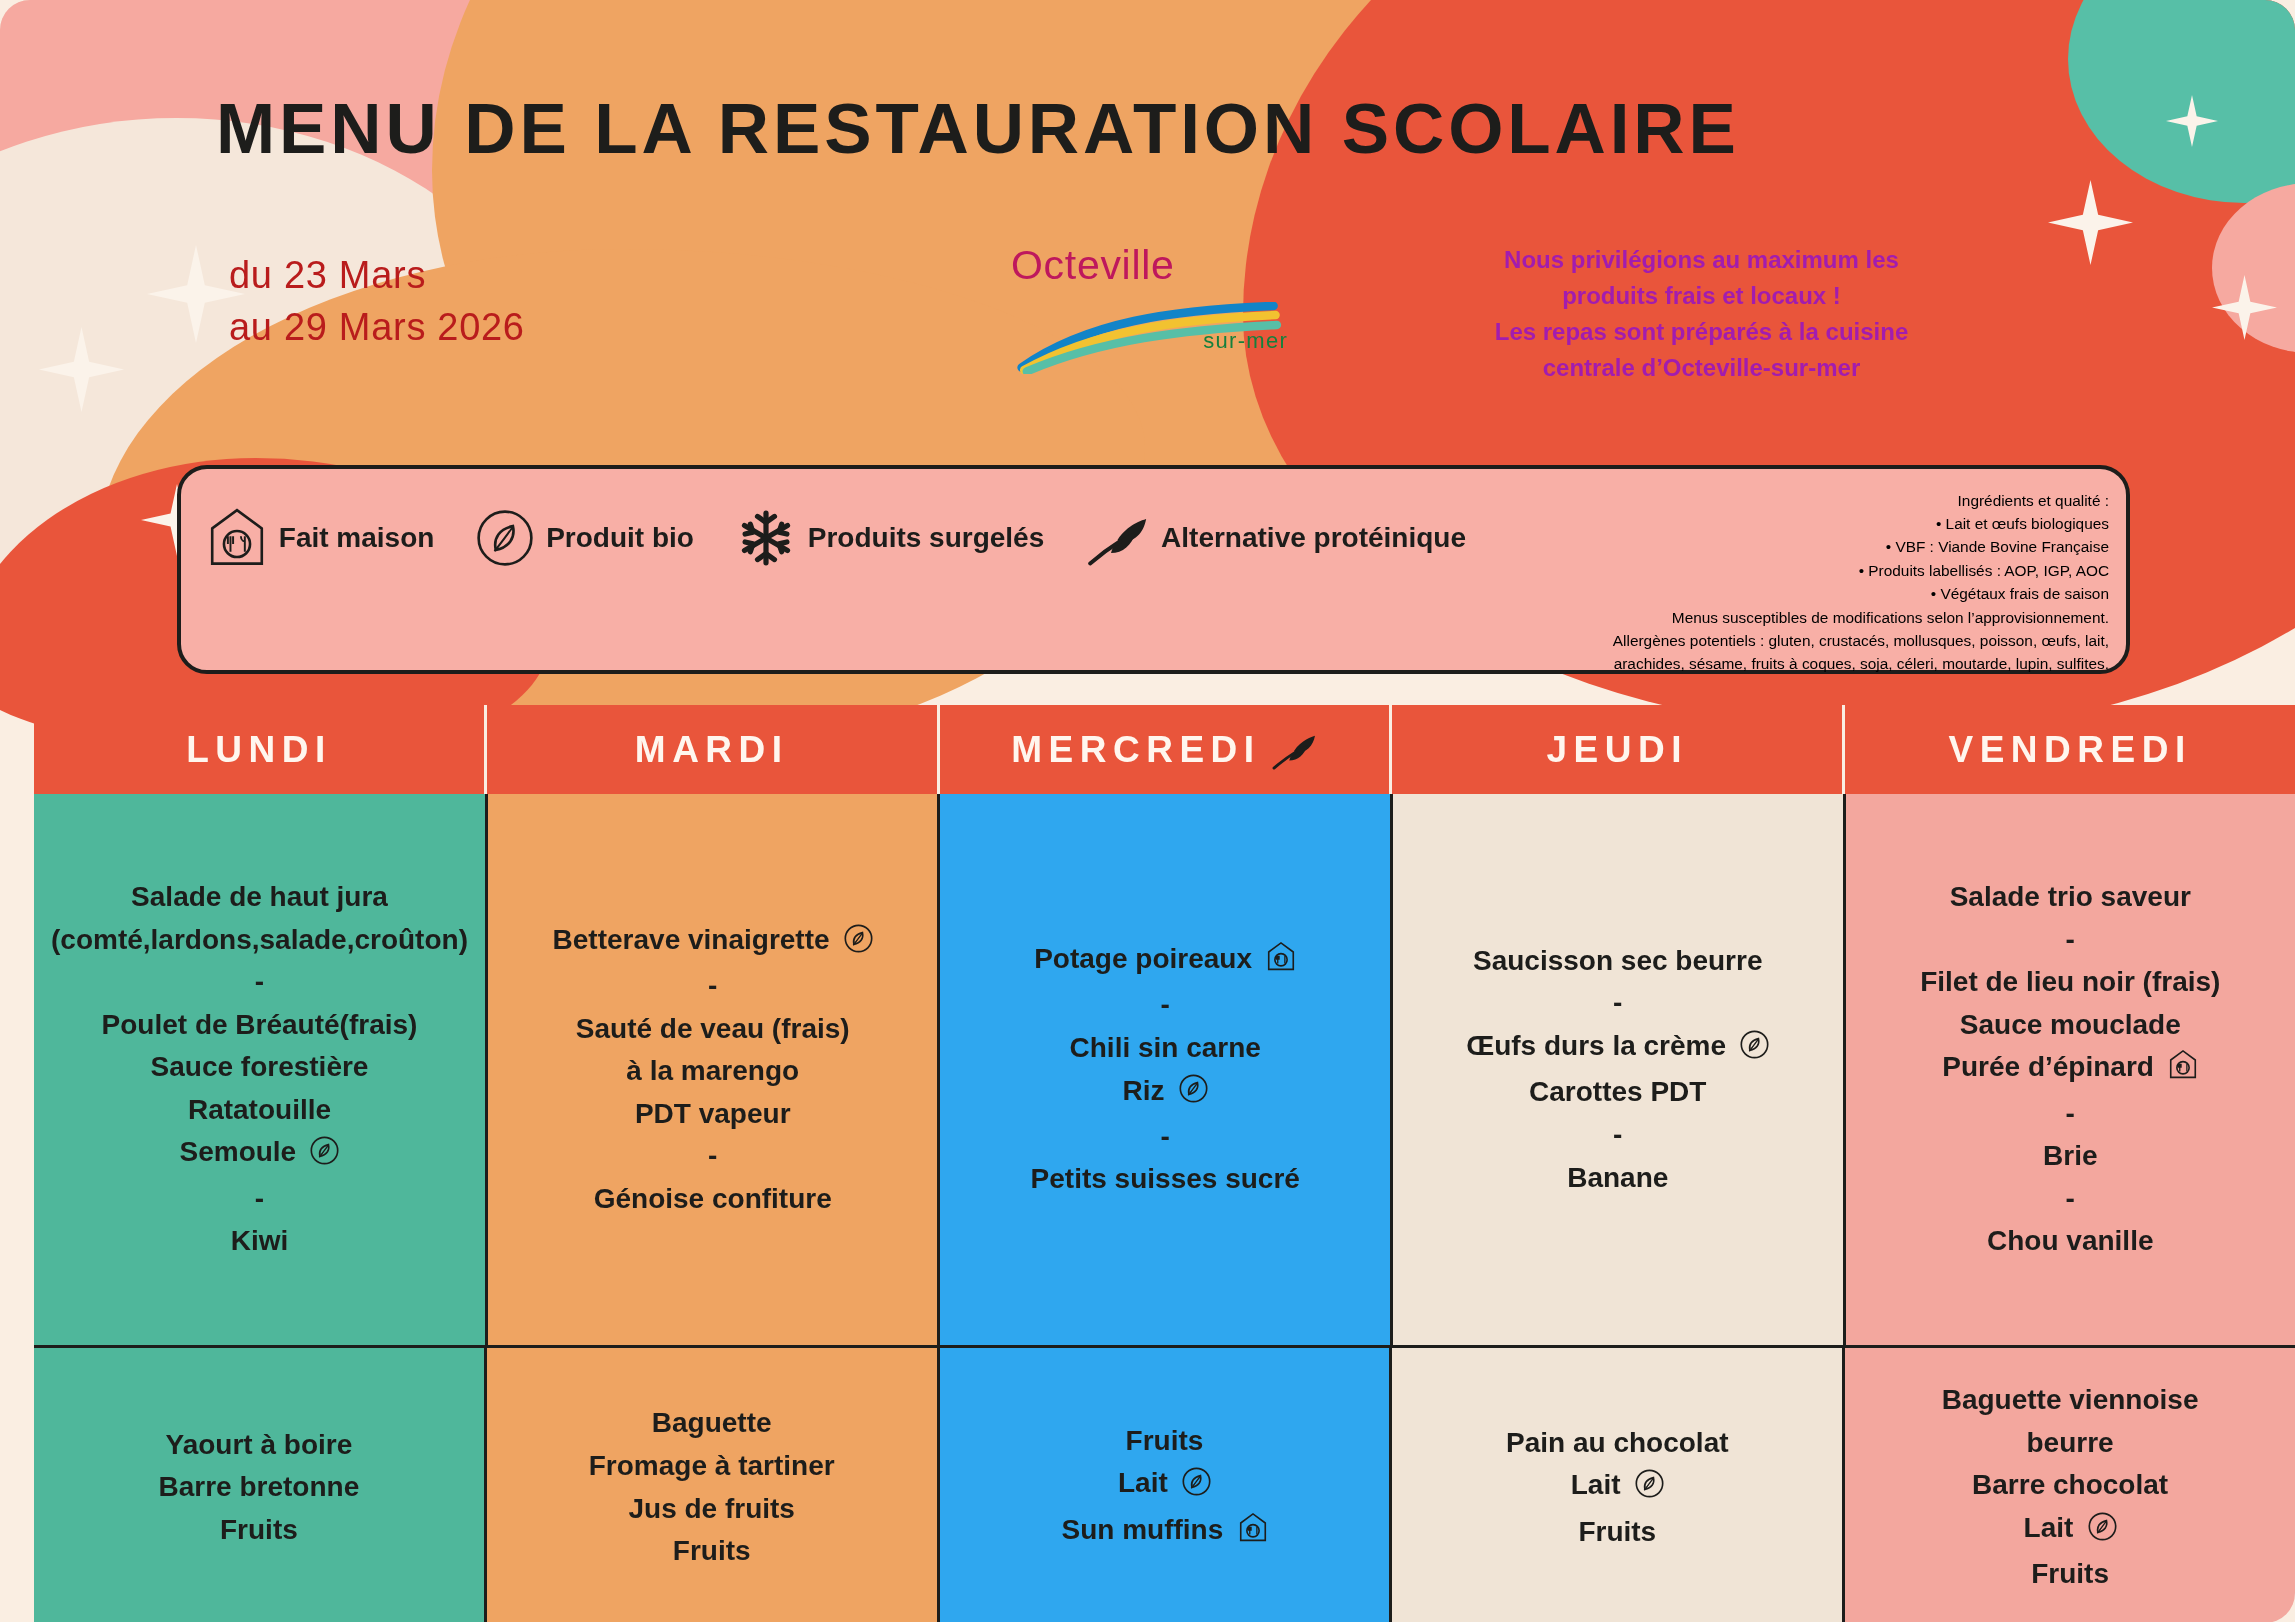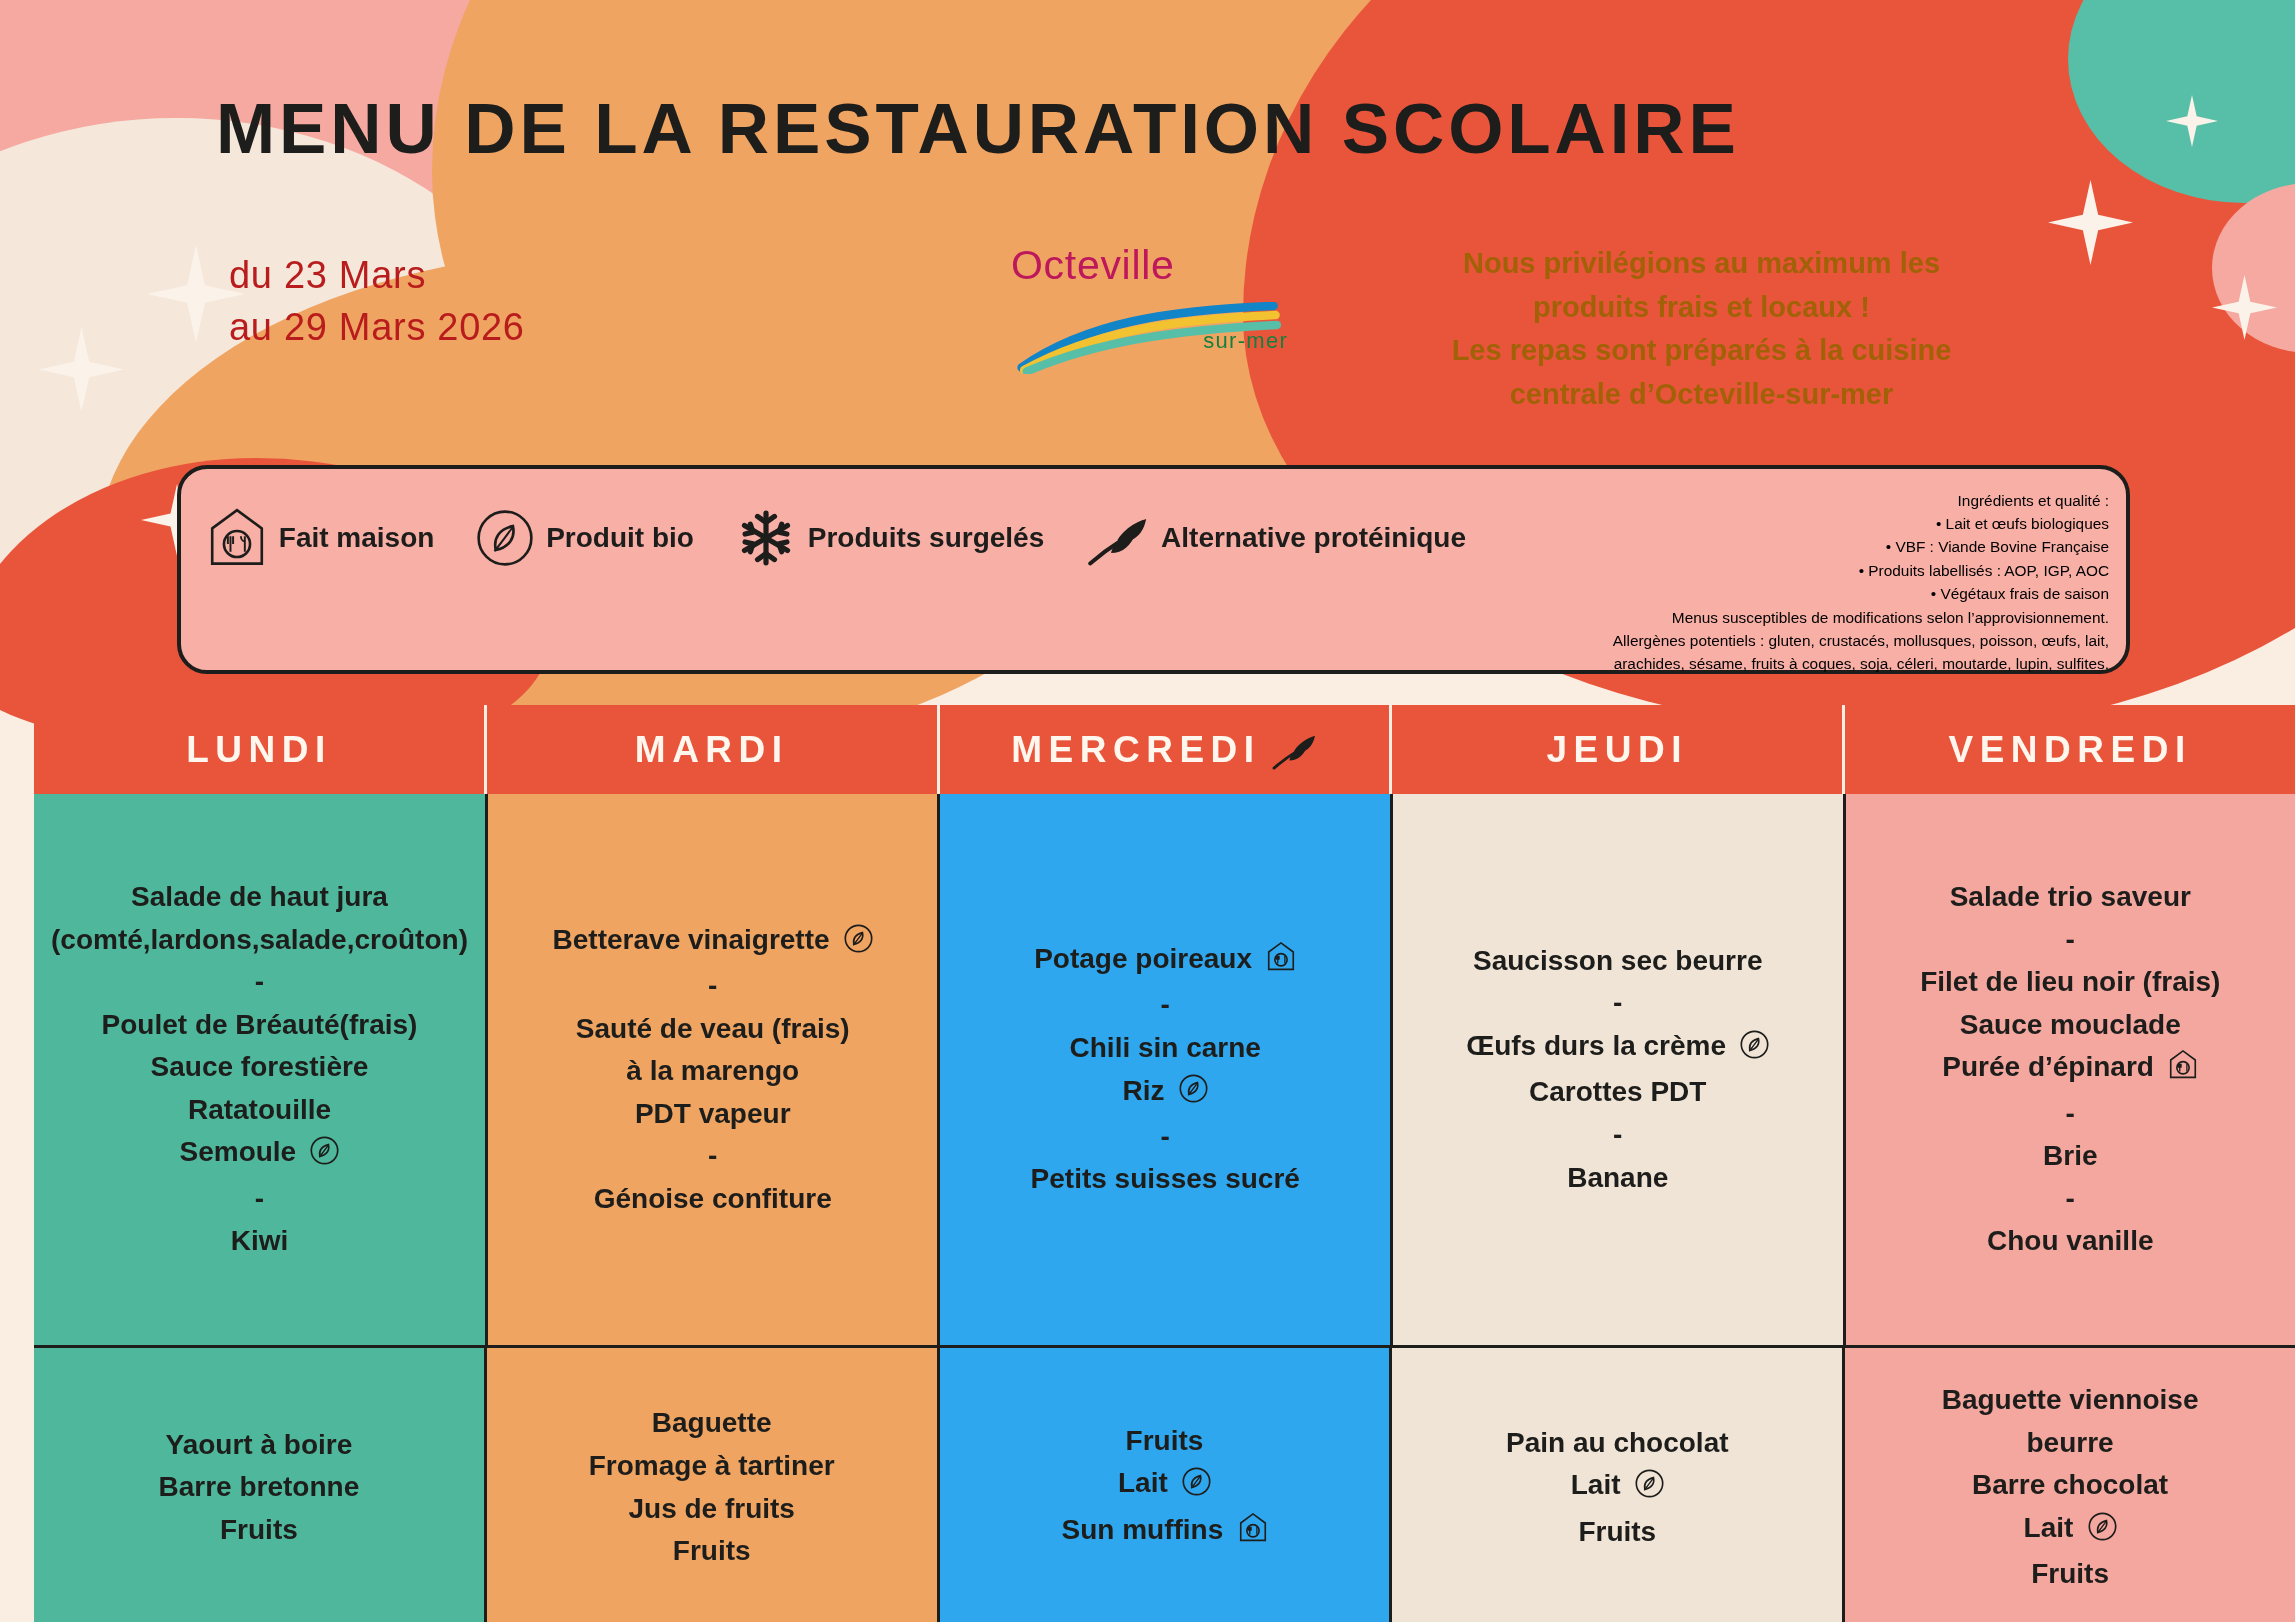--- a/index.html
+++ b/index.html
@@ -2,21 +2,21 @@
 <html lang="fr" style="font-size:10.5px"><head>
 <meta charset="utf-8">
 <style>
   * { box-sizing: border-box; margin:0; padding:0; }
   html, body {
     width: 2295px; height: 1623px;
     font-family: "Liberation Sans", sans-serif;
     overflow: hidden;
     background: #FAEEE2;
   }
-  .page { position: relative; width: 2295px; height: 1623px; overflow: hidden; }
+  .page { position: relative; width: 2295px; height: 1623px; overflow: hidden; border-radius: 30px; }
 
   
   .bg { position:absolute; inset:0; overflow:hidden; }
   .blob { position:absolute; }
 
   .b-cream-top {
     left:-131px; top:-366px; width:1178px; height:851px;
     background:#F0E1D2; border-radius:50% 50% 46% 54% / 50% 52% 48% 50%;
   }
   .b-pink-left {
@@ -69,21 +69,21 @@
     font-size: 38px; font-weight:400; color:#b91c1c; line-height:1.38;
     letter-spacing:0.7px;
   }
   .logo { position:absolute; left:1011px; top:242px; width:281px; height:151px; }
   .logo .ov { font-size:41px; color:#be185d; letter-spacing:0.7px; }
   .logo .sm { position:absolute; right:3.9px; top:86px; font-size:22px; color:#15803d; letter-spacing:1.3px;}
   .logo svg { position:absolute; left:3.9px; top:60px; }
 
   .intro {
     position:absolute; left:1407px; top:242px; width:589px;
-    text-align:center; color:#a16207; font-size:29px; line-height:1.5;
+    text-align:center; color:#a21caf; font-size:24px; line-height:1.5;
     font-weight:600;
   }
 
   
   .legend {
     position:absolute; left:177px; top:465px; width:1953px; height:209px;
     background:#F8AFA6; border:4.6px solid #1D1D1B; border-radius:30px;
   }
   .legend-items { position:absolute; left:26px; top:37px; display:flex; align-items:center; }
   .leg { display:flex; align-items:center; margin-right:42px; }

